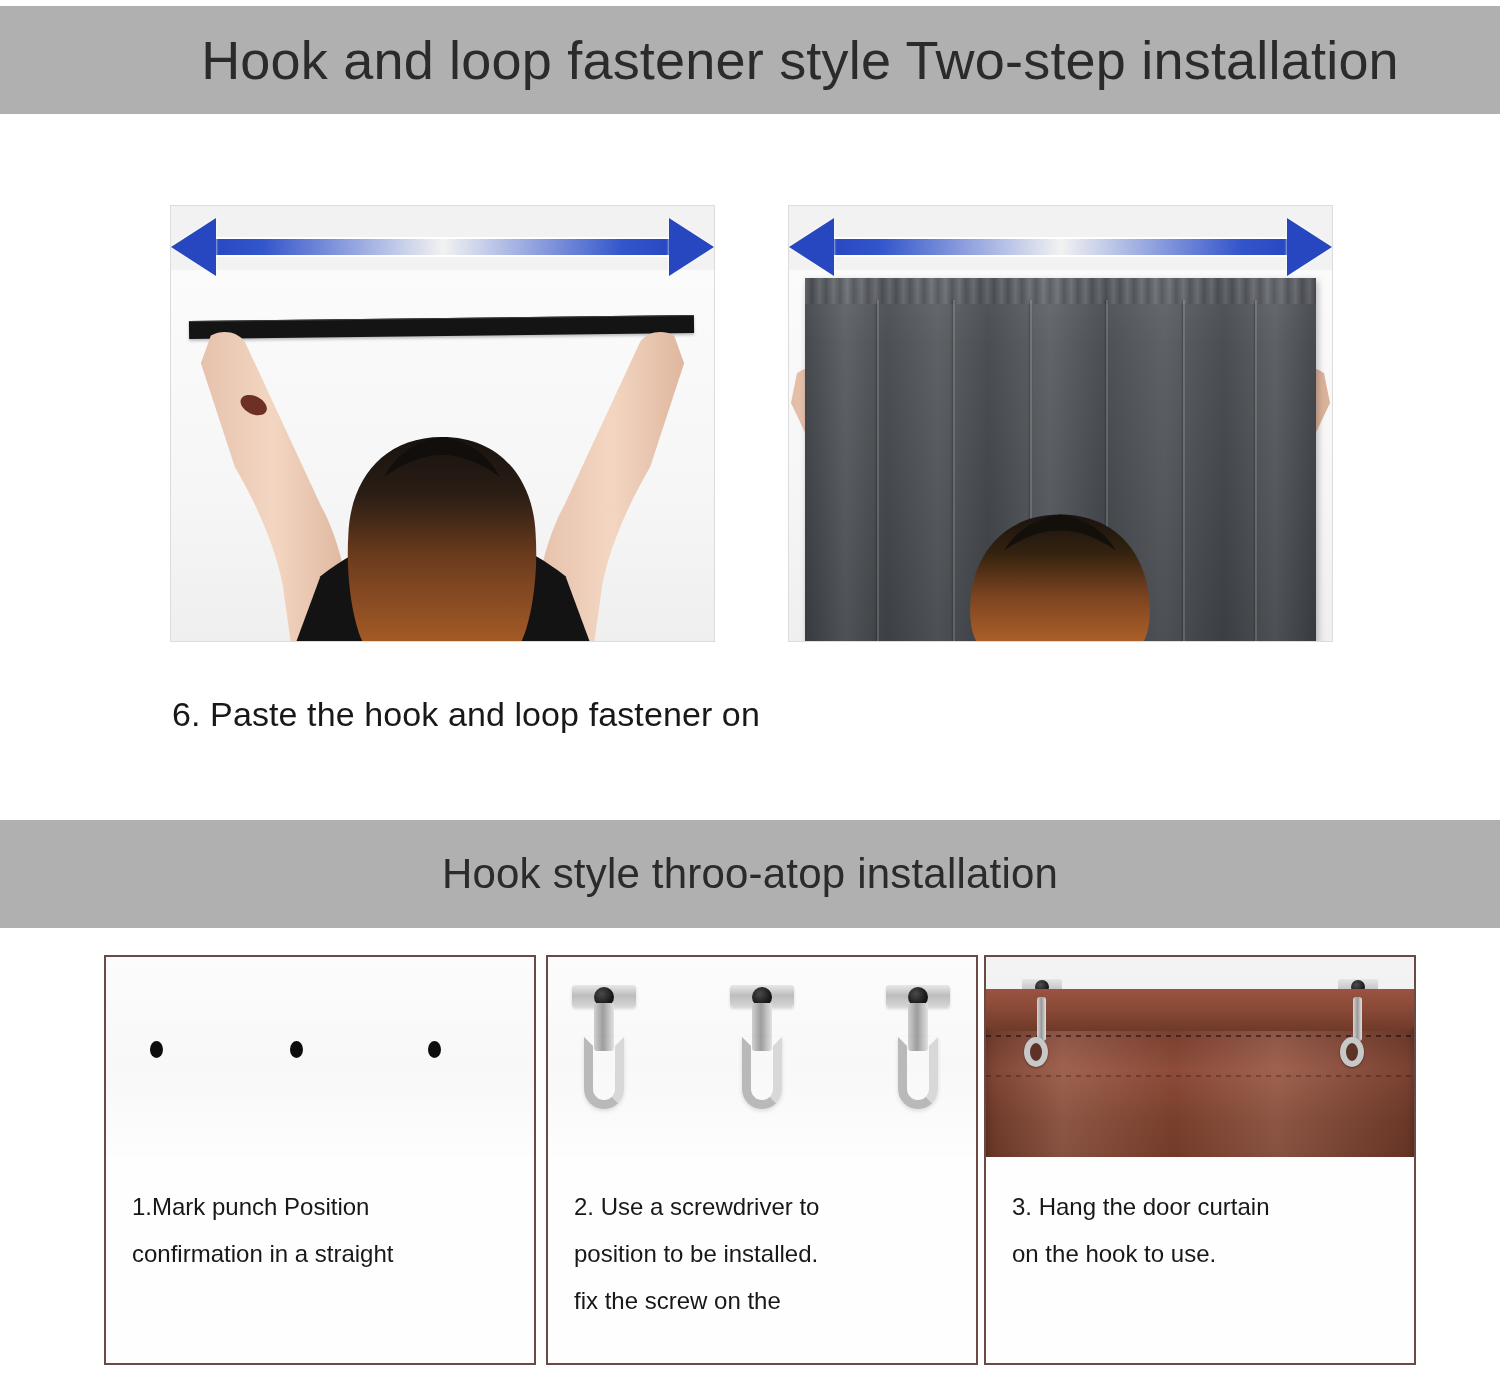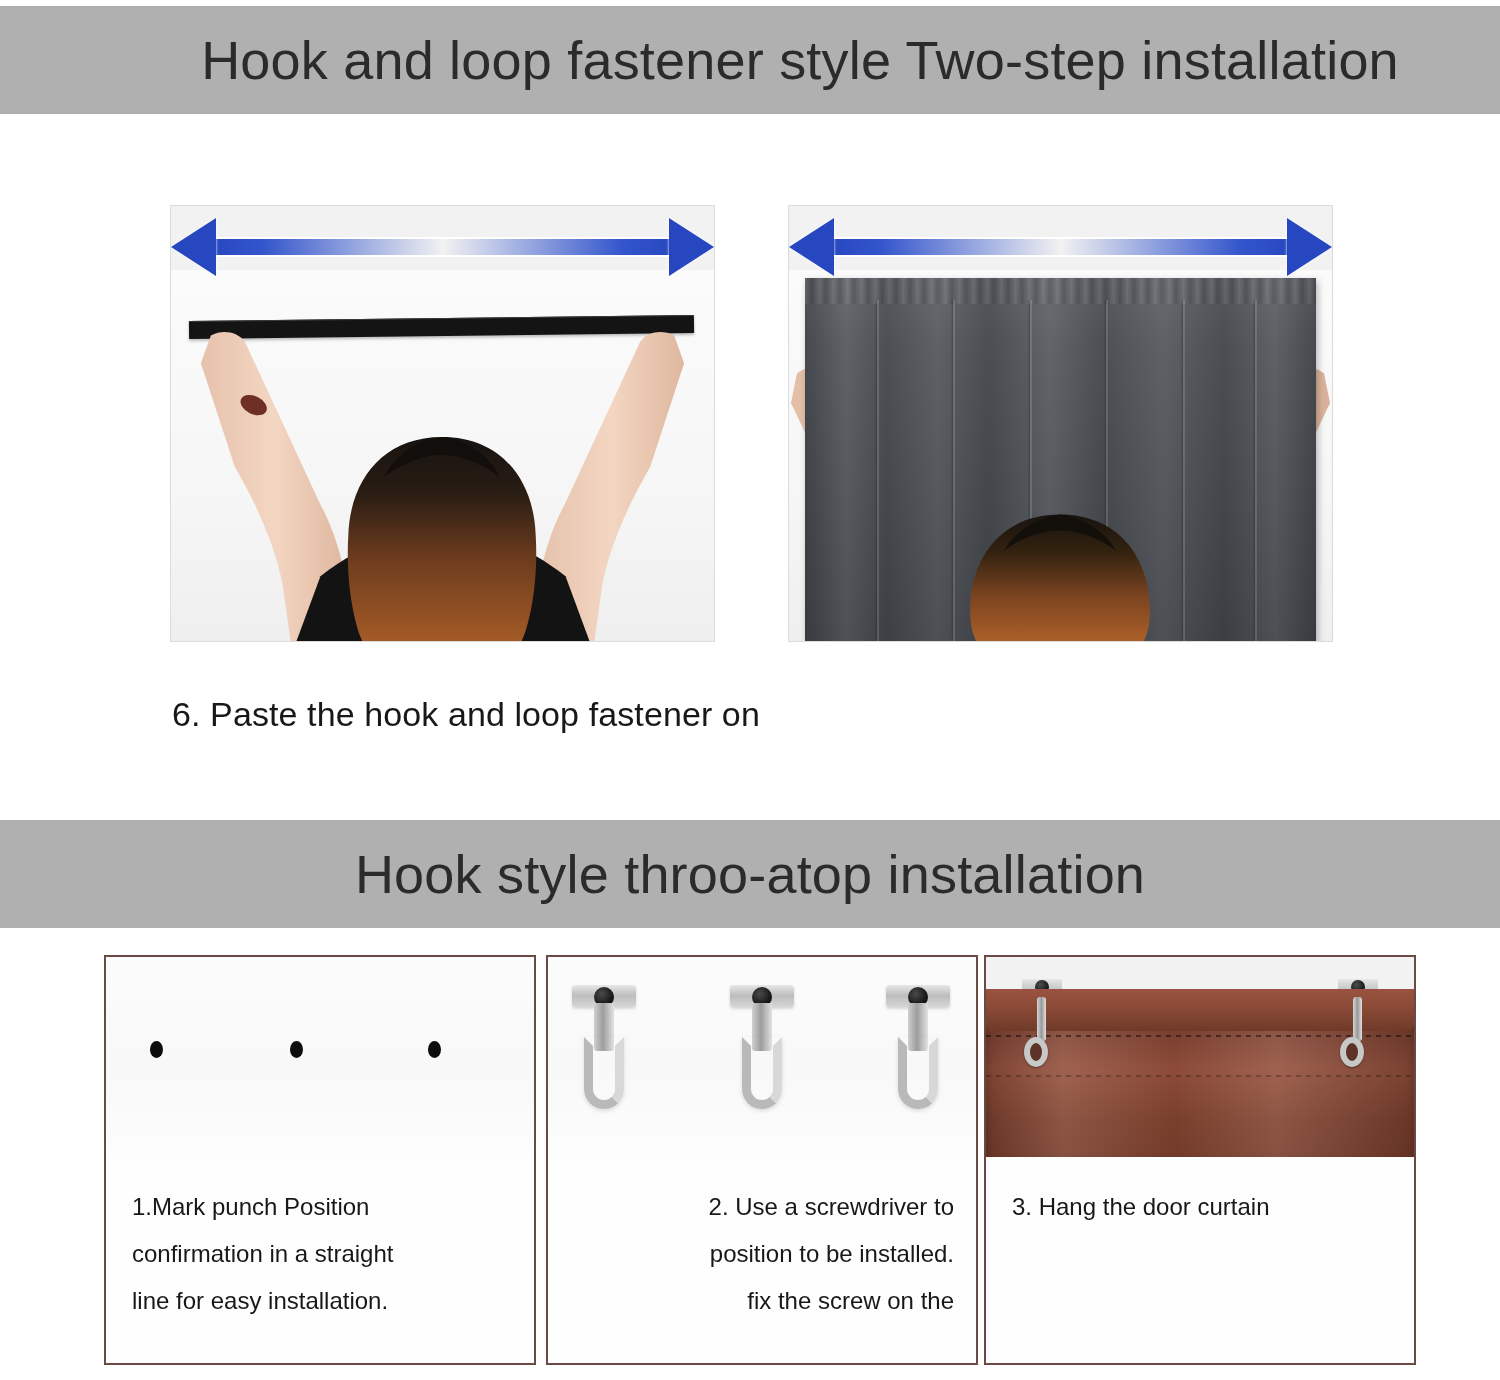--- a/index.html
+++ b/index.html
@@ -21,21 +21,21 @@
   }
   .banner-text {
     color: #2b2b2b;
     font-weight: 400;
     letter-spacing: 0.2px;
     white-space: nowrap;
   }
   #banner-1 { left: 0; top: 6px; width: 1500px; height: 108px; }
   #banner-1 .banner-text { font-size: 54px; transform: scaleX(1.0); padding-left:100px;}
   #banner-2 { left: 0; top: 820px; width: 1500px; height: 108px; }
-  #banner-2 .banner-text { font-size: 54px; }
+  #banner-2 .banner-text { font-size: 42px; }
   .photo-frame {
     position: absolute;
     background: #f2f2f2;
     border: 1px solid #dcdcdc;
     overflow: hidden;
   }
   #photo-1 { left: 170px; top: 205px; width: 545px; height: 437px; }
   #photo-2 { left: 788px; top: 205px; width: 545px; height: 437px; }
 
   .wall {
@@ -123,21 +123,21 @@
 
   
   .bottom-card {
     position: absolute;
     top: 955px;
     height: 410px;
     background: #fefefe;
     border: 2px solid #6b4a45;
   }
   #card-1 { left: 104px; width: 432px; }
-  #card-2 { left: 546px; width: 432px; text-align: right; }
+  #card-2 { left: 546px; width: 432px; }
   #card-3 { left: 984px; width: 432px; }
 
   .card-photo { position: absolute; left:0; right:0; top: 0; height: 200px; overflow: hidden; }
   .card-caption {
     position: absolute; left: 0; right: 0; top: 200px; bottom: 0;
     padding: 26px 22px 0 26px;
     color: #181818;
     font-size: 24px;
     line-height: 47px;
   }
@@ -341,21 +341,20 @@
   <div class="bottom-card" id="card-1">
     <div class="card-photo">
       <div class="wall-plain"></div>
       <div class="dot" style="left:44px;  top:84px;"></div>
       <div class="dot" style="left:184px; top:84px;"></div>
       <div class="dot" style="left:322px; top:84px;"></div>
     </div>
     <div class="card-caption">
       <div>1.Mark punch Position</div>
       <div>confirmation in a straight</div>
-      <div>line for easy installation.</div>
     </div>
   </div>
 
   <div class="bottom-card" id="card-2">
     <div class="card-photo">
       <div class="wall-plain"></div>
 
       <div class="hook" style="left:24px; top:28px;">
         <div class="hook-plate"></div>
         <div class="hook-screw"></div>
@@ -399,16 +398,17 @@
         <div class="stitch" style="top:86px; opacity:0.55;"></div>
       </div>
 
       <div class="grommet-stem" style="left:51px;  top:40px;"></div>
       <div class="grommet" style="left:38px;  top:80px;"></div>
       <div class="grommet-stem" style="left:367px; top:40px;"></div>
       <div class="grommet" style="left:354px; top:80px;"></div>
     </div>
     <div class="card-caption">
       <div>3. Hang the door curtain</div>
+      <div>on the hook to use.</div>
     </div>
   </div>
 
 </div>
 
 </body></html>

